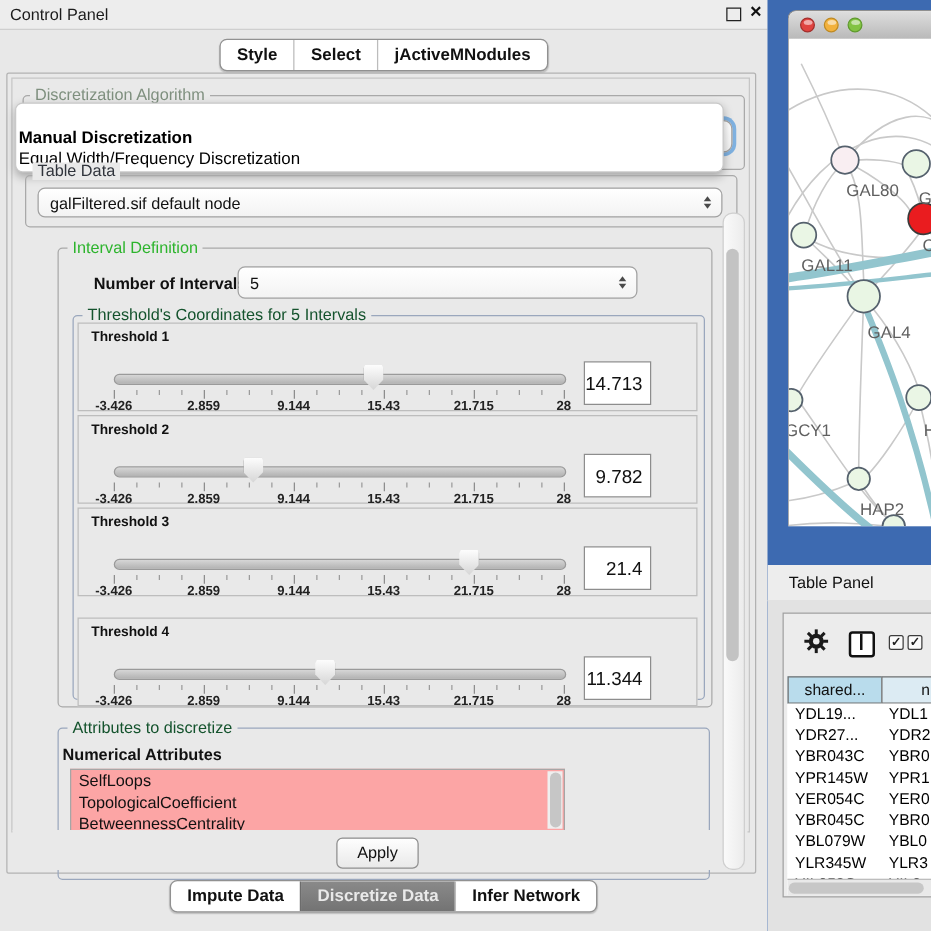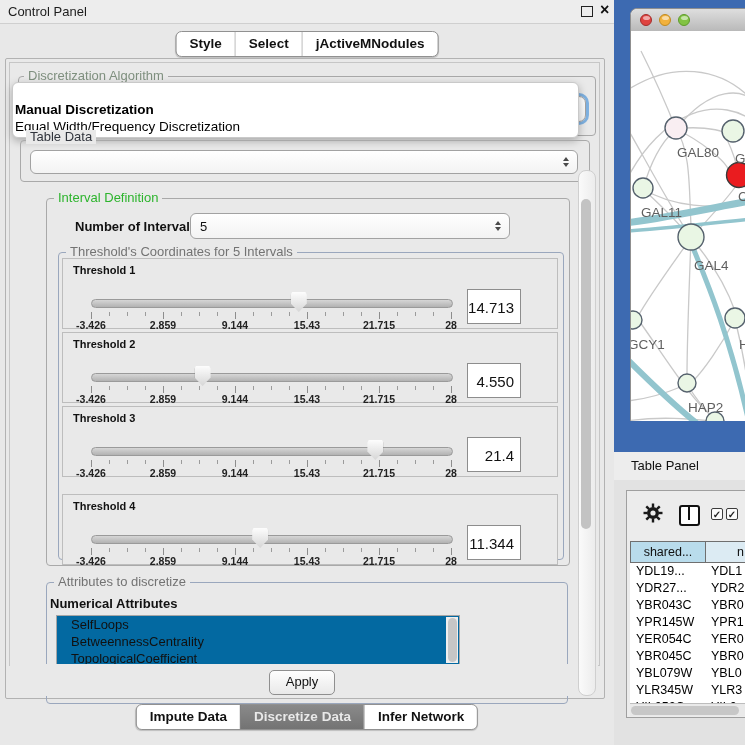--- a/index.html
+++ b/index.html
@@ -30,21 +30,21 @@
   .net-icon::after{content:"";position:absolute;left:2px;top:2px;width:1.5px;height:9px;background:#3fae49;transform:rotate(-14deg);}
   .net-icon::before{content:"";position:absolute;left:0;top:0;width:4.5px;height:4.5px;border-radius:50%;background:#3fae49;box-shadow:1px 8.5px 0 #3fae49,7px 4px 0 #3fae49;z-index:1;}
 
   
   #outer-frame{left:5px;top:58px;width:598px;height:639px;border:1px solid #b2b2b2;border-radius:2px;background:#e9e9e9;}
   #inner-frame{left:9px;top:62px;width:589px;height:602px;border:1px solid #c6c6c6;background:#e9e9e9;}
 
   .groupbox{position:absolute;border:1px solid #a9a9a9;border-radius:4px;}
   .grouplabel{position:absolute;font-size:13px;background:#e9e9e9;padding:0 4px;line-height:14px;white-space:nowrap;}
   .lbl-green{color:#2db42d;}
-  .lbl-blue{color:#737373;}
+  .lbl-blue{color:#14532d;}
   .lbl-dark{color:#30343c;}
   .lbl-faded{color:#7f907f;}
 
   .combo{position:absolute;background:linear-gradient(#ffffff,#f3f3f3);border:1px solid #a2a2a2;border-radius:6px;font-size:13px;color:#111;display:flex;align-items:center;padding:0 24px 0 9px;box-sizing:border-box;}
   .spin{position:absolute;right:8px;top:50%;transform:translateY(-50%);display:flex;flex-direction:column;gap:2px;}
   .spin i{display:block;width:0;height:0;border-left:3.5px solid transparent;border-right:3.5px solid transparent;}
   .spin .up{border-bottom:4px solid #4a4a4a;}
   .spin .dn{border-top:4px solid #4a4a4a;}
 
   
@@ -61,21 +61,21 @@
   .thr-row .thumb{position:absolute;top:33px;width:16px;height:20px;background:linear-gradient(#fdfdfd,#d6d6d6);clip-path:polygon(8% 0,92% 0,100% 14%,100% 58%,50% 100%,0 58%,0 14%);filter:drop-shadow(0 0 1px #777);}
   .thr-row .ticks{position:absolute;left:28px;top:53px;width:360px;height:8px;}
   .thr-row .tick{position:absolute;top:0;width:1px;background:#8d8d8d;}
   .thr-row .tick.major{height:7px;}
   .thr-row .tick.minor{height:4px;background:#9b9b9b;}
   .thr-row .scale{position:absolute;left:28px;top:60px;width:360px;height:12px;}
   .thr-row .scale span{position:absolute;transform:translateX(-50%);font-size:10.5px;font-weight:bold;color:#222;white-space:nowrap;}
   .thr-row .valbox{position:absolute;left:404px;top:30px;width:54px;height:35px;background:#fff;border:1px solid #8d8d8d;font-size:15px;color:#111;text-align:right;line-height:35px;padding-right:6px;box-sizing:border-box;}
 
   
-  #attr-list{left:56px;top:615px;width:394px;height:48px;background:#0369a1;border:1px solid #a6a6a6;overflow:hidden;padding-left:8px;}
+  #attr-list{left:56px;top:615px;width:394px;height:48px;background:#fca5a5;border:1px solid #a6a6a6;overflow:hidden;}
   #attr-list .item{font-size:13px;color:#111;line-height:17px;padding-left:6px;white-space:nowrap;}
   #attr-vsb{position:absolute;right:1px;top:1px;width:12px;height:46px;background:#efefef;}
   #attr-vsb .vthumb{position:absolute;left:1.5px;top:1px;width:9px;height:44px;background:#c6c6c6;border-radius:5px;}
 
   #apply-strip{left:10px;top:664px;width:588px;height:32px;background:#e9e9e9;}
   #apply-btn{left:269px;top:670px;width:64px;height:23px;background:linear-gradient(#fefefe,#e9e9e9);border:1px solid #8f8f8f;border-radius:5px;font-size:13px;color:#111;text-align:center;line-height:22px;}
 
   
   #main-vsb{left:578px;top:170px;width:16px;height:524px;background:linear-gradient(90deg,#fafafa,#ececec);border:1px solid #cfcfcf;border-radius:8px;}
   #main-vsb .vthumb{position:absolute;left:2px;top:28px;width:10px;height:330px;background:#c3c3c3;border-radius:6px;}
@@ -143,20 +143,21 @@
   <div class="combo" id="algo-combo"></div>
 
   <div class="abs" id="algo-popup">
     <div class="opt1">Manual Discretization</div>
     <div class="opt2">Equal Width/Frequency Discretization</div>
   </div>
 
   <div class="groupbox" style="left:20px;top:140px;width:568px;height:40px;"></div>
   <span class="grouplabel lbl-dark" style="left:26px;top:130px;">Table Data</span>
   <div class="combo" style="left:30px;top:150px;width:548px;height:24px;">
+    <span>galFiltered.sif default node</span>
     <span class="spin">
         <i class="up"></i>
         <i class="dn"></i>
       </span>
   </div>
 
   <div class="groupbox" style="left:46px;top:198px;width:522px;height:366px;"></div>
   <span class="grouplabel lbl-green" style="left:54px;top:191px;">Interval Definition</span>
 
   <span class="abs" style="left:75px;top:219px;font-size:13px;font-weight:bold;color:#111;">Number of Intervals</span>
@@ -236,21 +237,21 @@
           <span class="tick major" style="left: 100%;"></span>
         </div>
         <div class="scale">
           <span style="left: 0%;">-3.426</span>
           <span style="left: 20%;">2.859</span>
           <span style="left: 40%;">9.144</span>
           <span style="left: 60%;">15.43</span>
           <span style="left: 80%;">21.715</span>
           <span style="left: 100%;">28</span>
         </div>
-        <div class="valbox">4.550</div>
+        <div class="valbox">9.782</div>
       </div>
       <div class="thr-row" style="top: 148px;">
         <div class="tlabel">Threshold 3</div>
         <div class="track"></div>
         <div class="thumb" style="left: 304.394px;"></div>
         <div class="ticks">
           <span class="tick major" style="left: 0%;"></span>
           <span class="tick minor" style="left: 5%;"></span>
           <span class="tick minor" style="left: 10%;"></span>
           <span class="tick minor" style="left: 15%;"></span>
@@ -320,22 +321,22 @@
         <div class="valbox">11.344</div>
       </div>
     </div>
 
   <div class="groupbox" style="left:46px;top:582px;width:520px;height:120px;border-color:#9aa7bd;"></div>
   <span class="grouplabel lbl-blue" style="left:54px;top:575px;">Attributes to discretize</span>
   <span class="abs" style="left:50px;top:596px;font-size:13px;font-weight:bold;color:#111;">Numerical Attributes</span>
   <div class="abs" id="attr-list">
     <div id="attr-items">
         <div class="item">SelfLoops</div>
+        <div class="item">TopologicalCoefficient</div>
         <div class="item">BetweennessCentrality</div>
-        <div class="item">TopologicalCoefficient</div>
       </div>
     <div id="attr-vsb">
         <div class="vthumb"></div>
       </div>
   </div>
 
   <div class="abs" id="apply-strip"></div>
   <div class="abs" id="apply-btn">Apply</div>
 
   <div class="abs" id="main-vsb">

